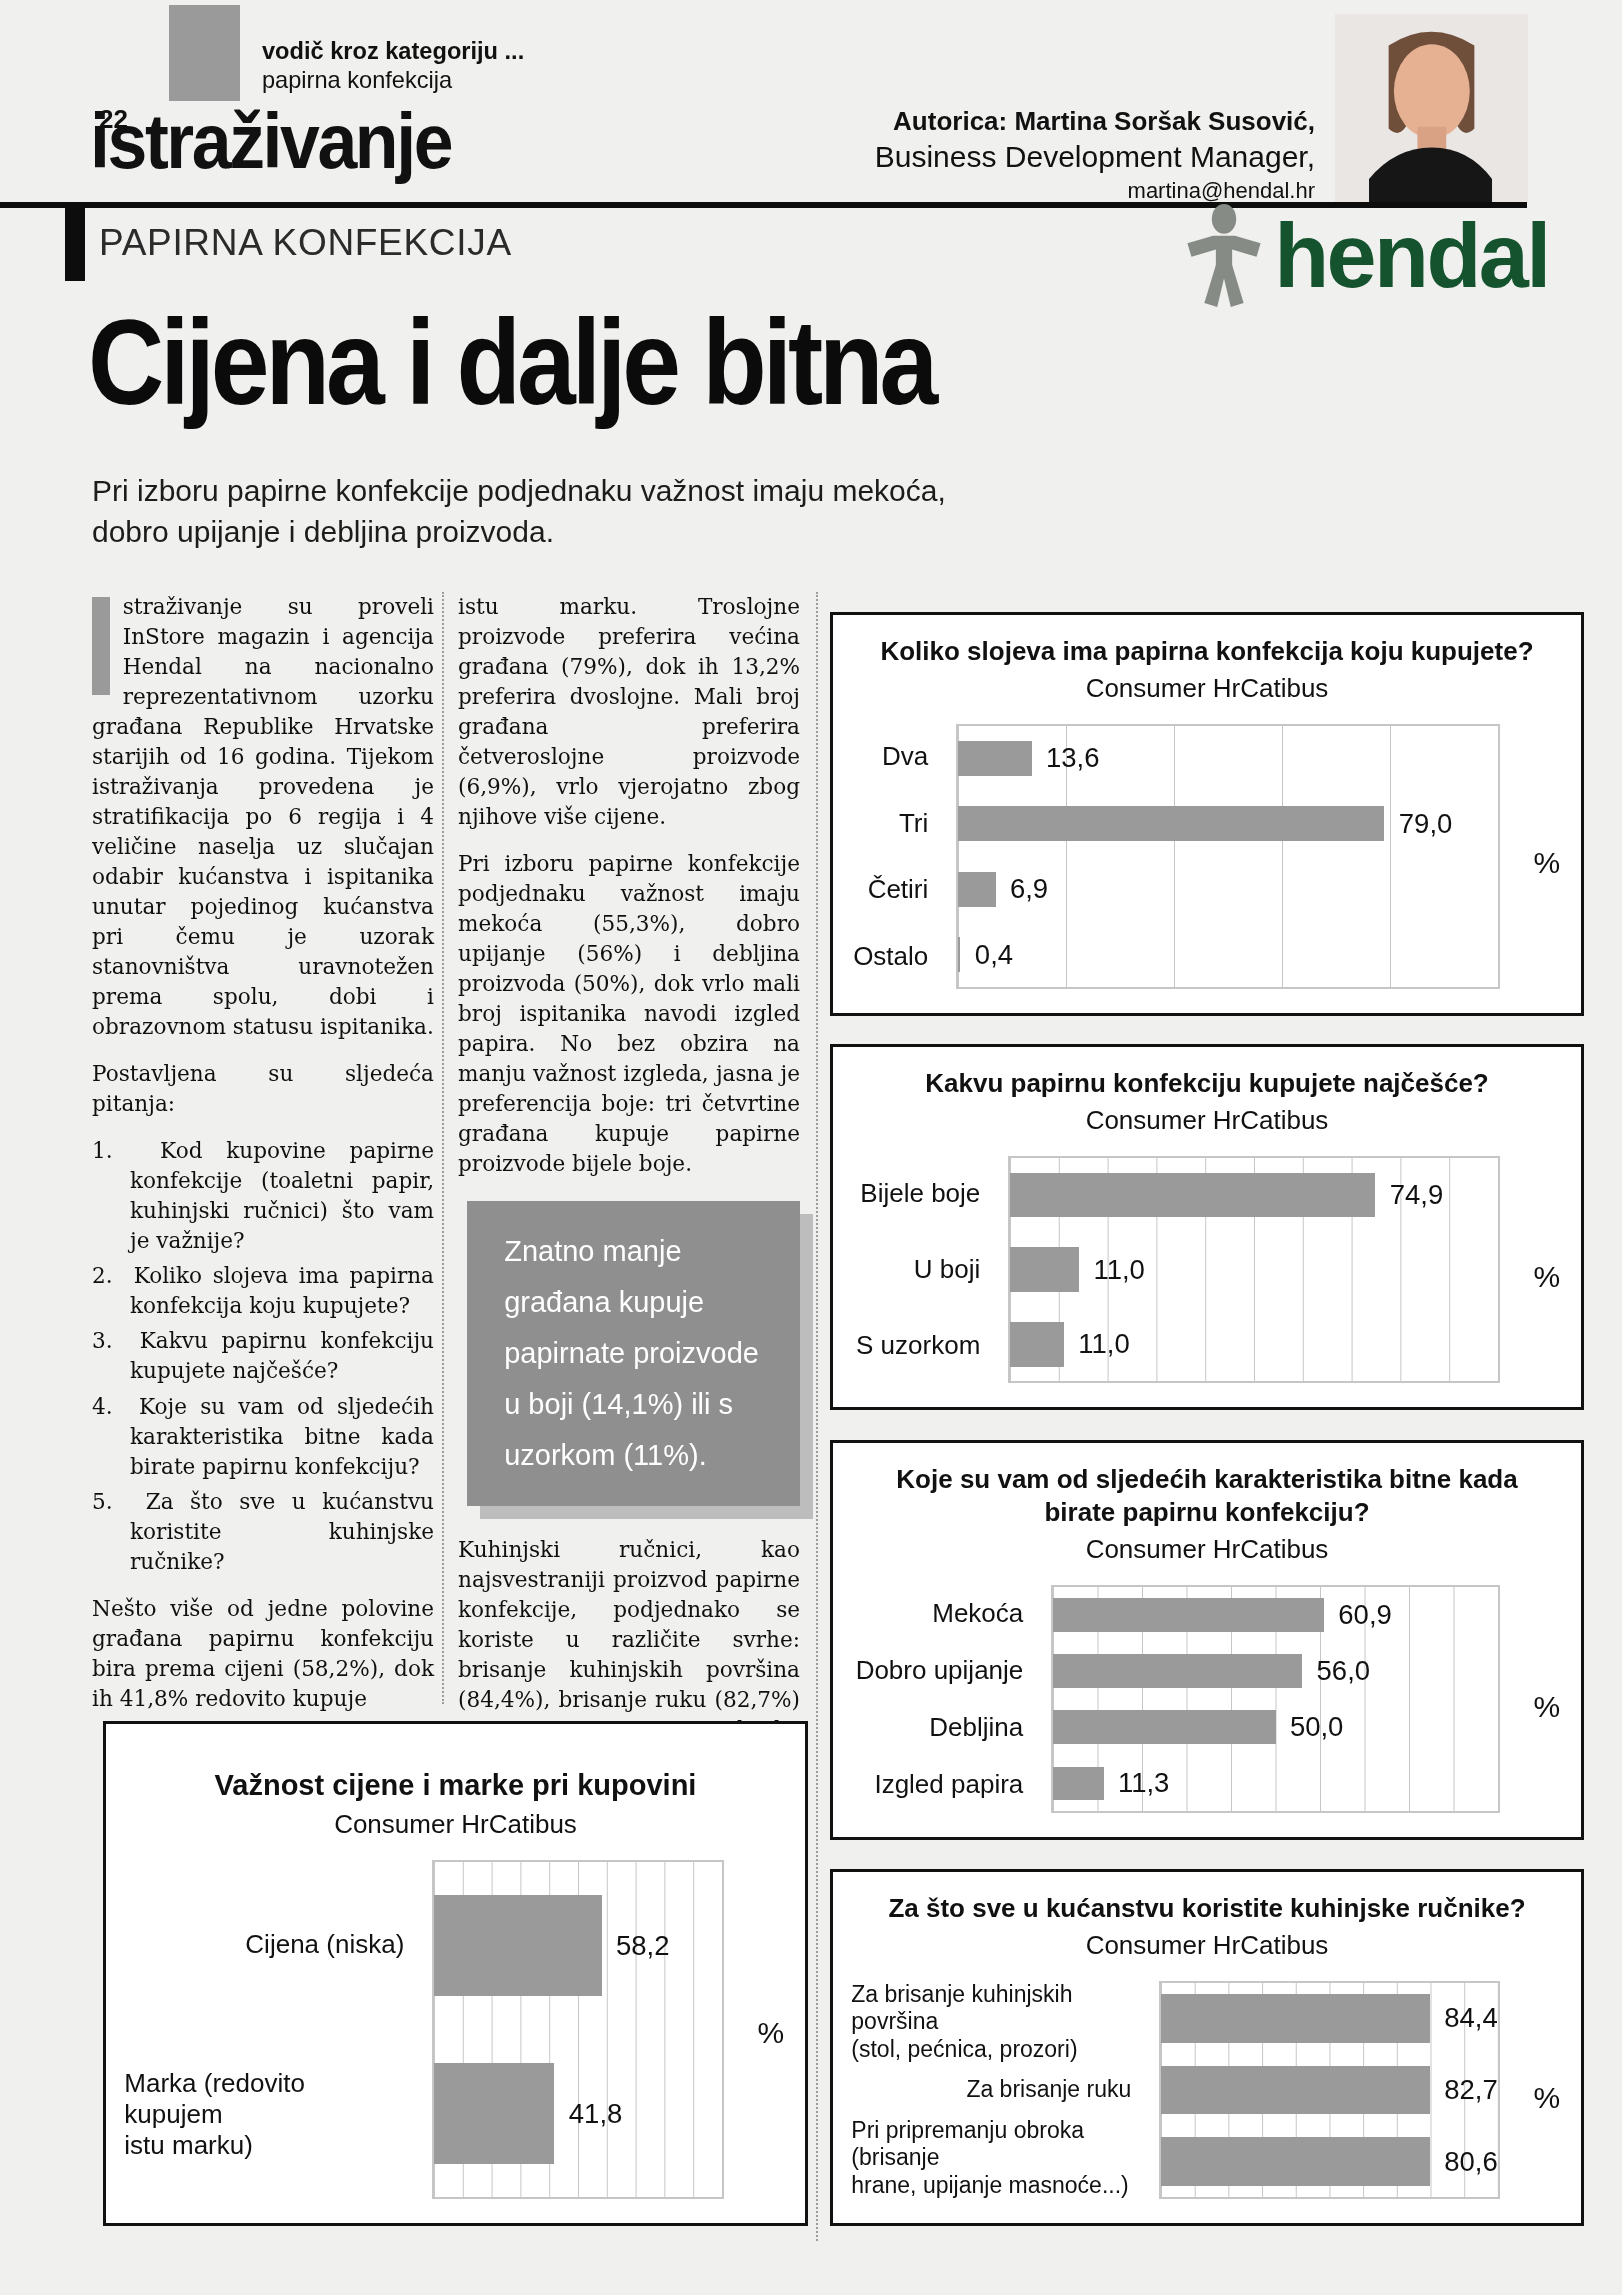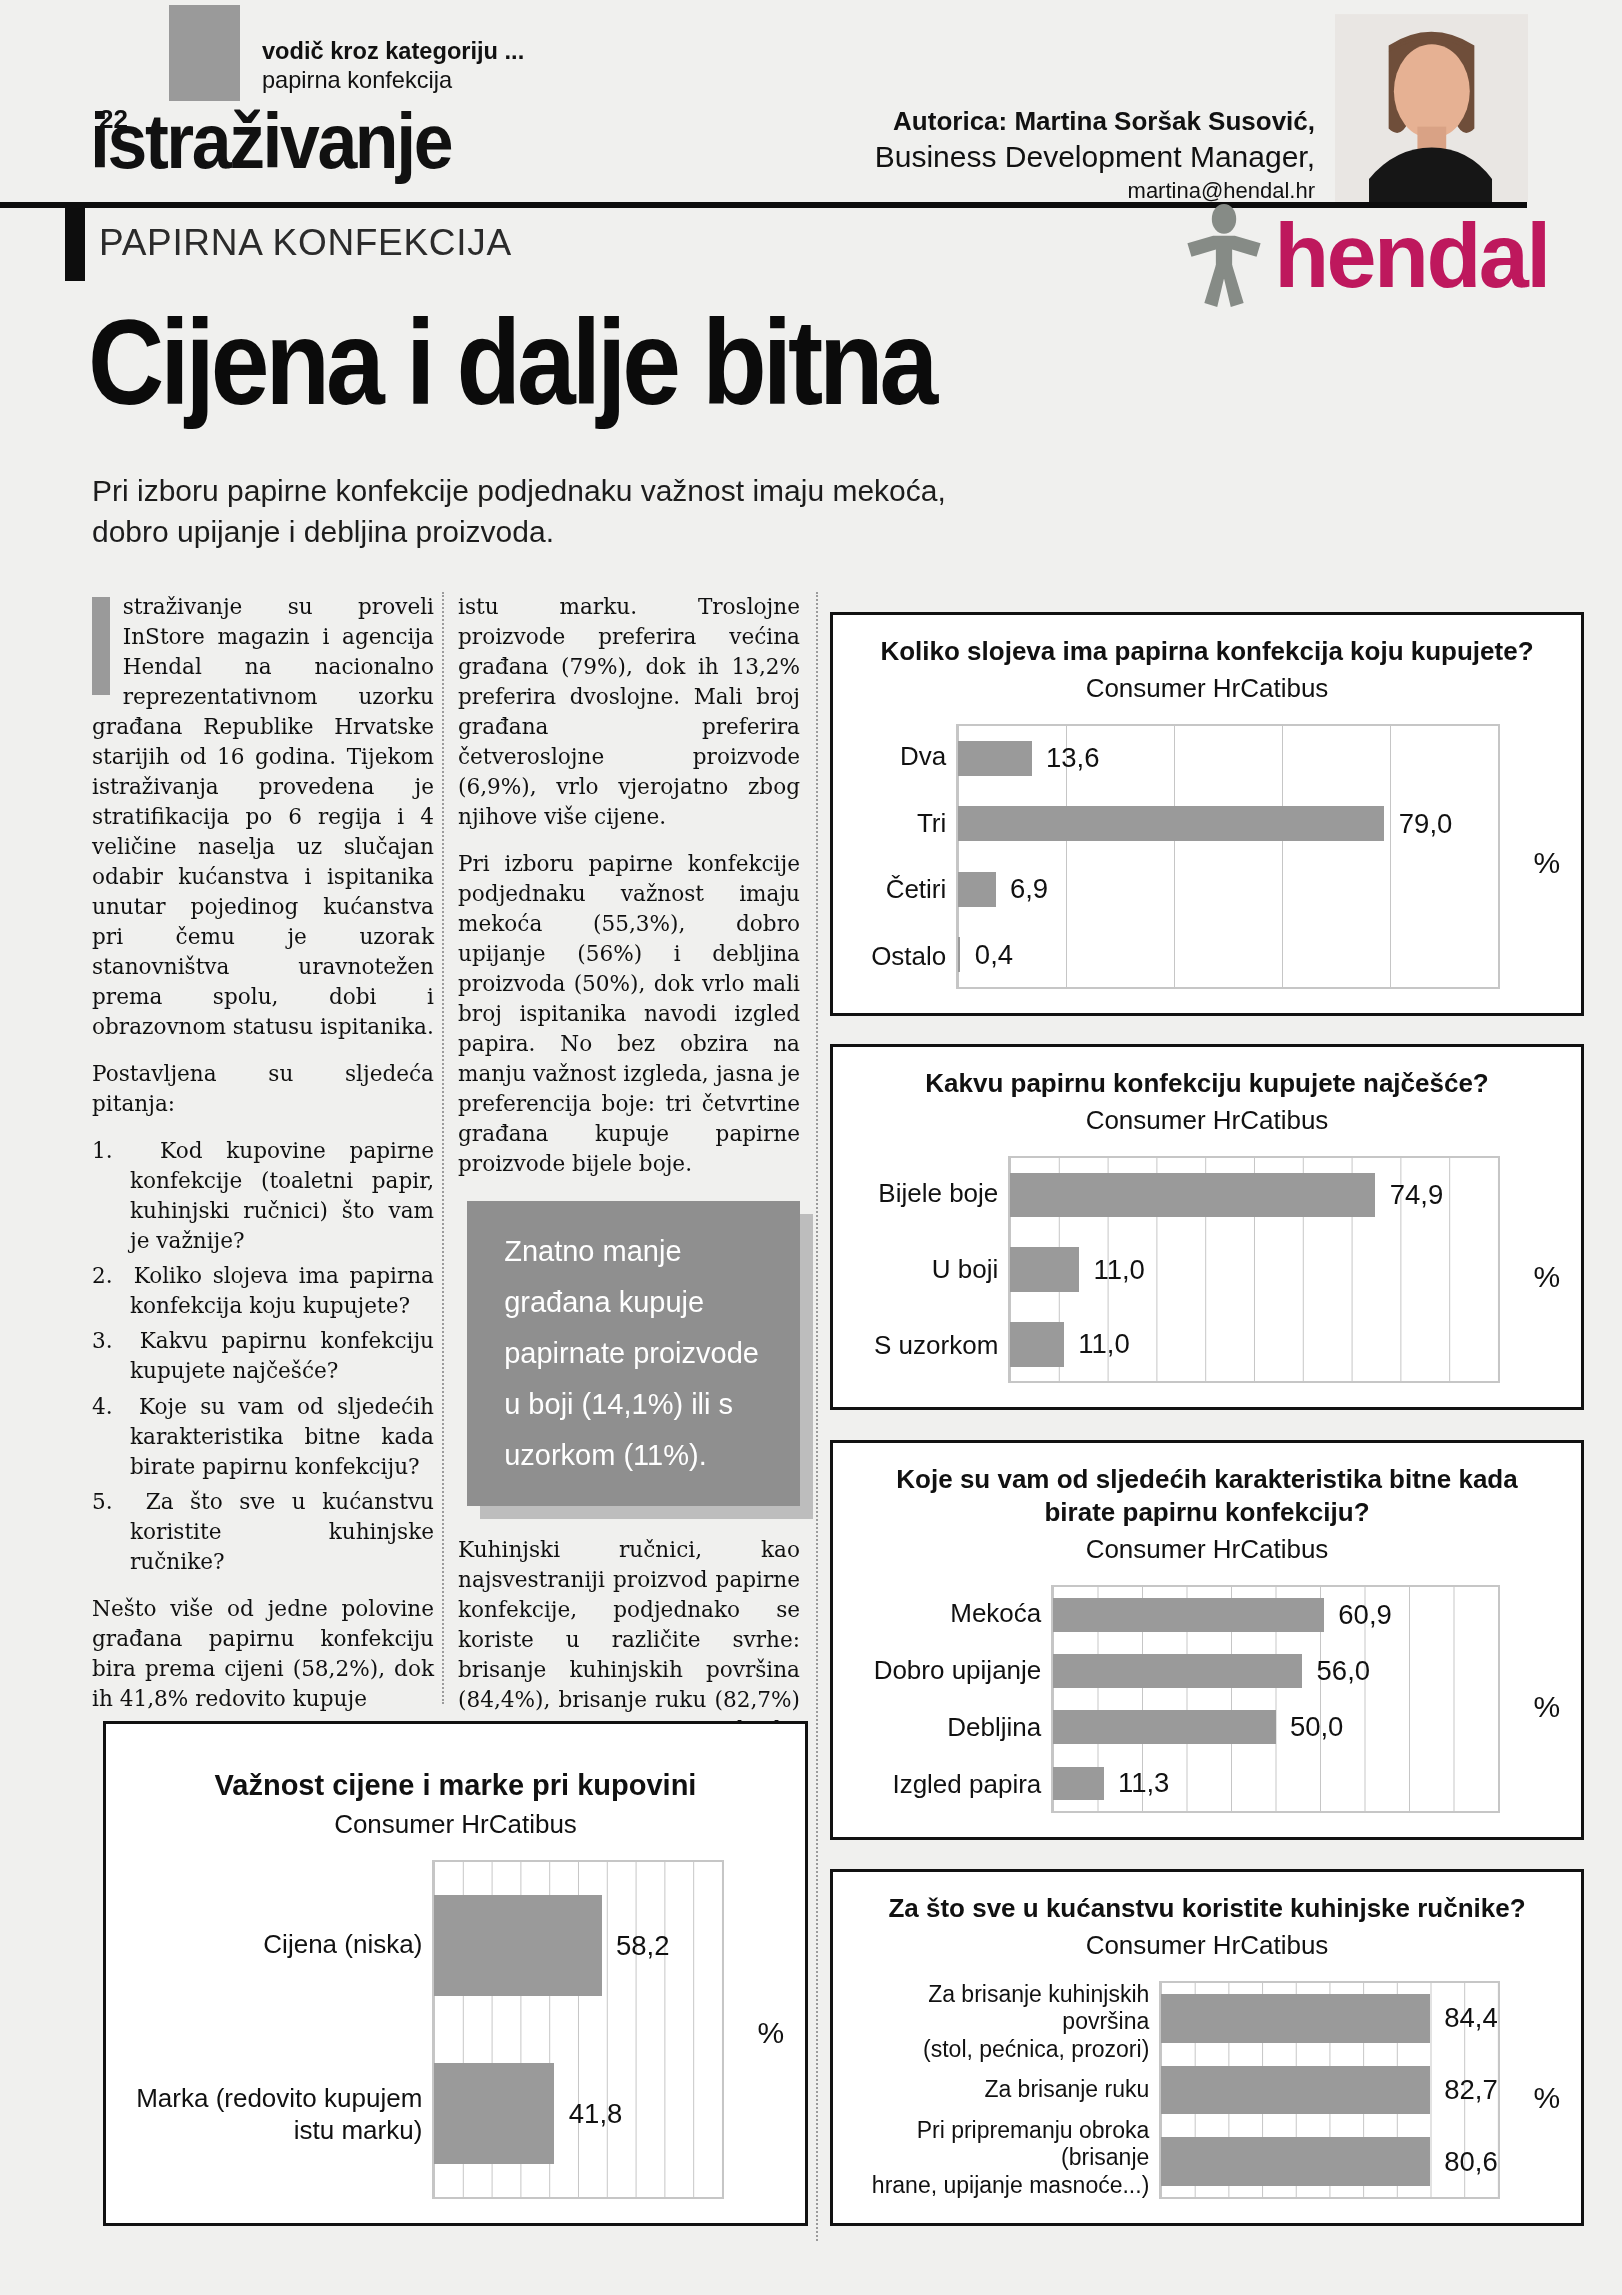--- a/index.html
+++ b/index.html
@@ -15,21 +15,21 @@
   .author{position:absolute;right:308px;top:105px;text-align:right;line-height:1.28;}
   .author .l1{font-size:26px;font-weight:bold;}
   .author .l2{font-size:30px;}
   .author .l3{font-size:22px;}
   .photo{position:absolute;left:1335px;top:14.4px;width:193px;height:188px;}
   .toprule{position:absolute;left:0;top:202px;width:1527px;height:5.9px;background:#0d0d0d;}
   
   .cat-bar{position:absolute;left:65px;top:208px;width:19.6px;height:73px;background:#0d0d0d;}
   .cat-label{position:absolute;left:99px;top:222px;font-size:37px;letter-spacing:0.7px;color:#2b2b2b;}
   .logo{position:absolute;left:1183px;top:204px;display:flex;align-items:center;}
-  .logo-text{font-size:90px;font-weight:bold;color:#be185d;letter-spacing:-2.6px;line-height:1;}
+  .logo-text{font-size:90px;font-weight:bold;color:#14532d;letter-spacing:-2.6px;line-height:1;}
   
   .title{position:absolute;left:88px;top:293px;font-size:120px;font-weight:bold;letter-spacing:-4.6px;
         transform:scaleX(.88);transform-origin:left top;white-space:nowrap;color:#0b0b0b;}
   .subtitle{position:absolute;left:92px;top:470px;font-size:30px;line-height:41px;color:#1c1c1c;}
   
   .col{position:absolute;top:592px;width:342px;font-family:"DejaVu Serif","Liberation Serif",serif;
        font-size:21.6px;line-height:30px;text-align:justify;color:#101010;}
   .col1{left:92px;}
   .col2{left:458px;}
   .col p{margin:0 0 17px 0;}
@@ -51,22 +51,22 @@
   .cb0{left:830px;top:612px;width:754px;height:404px;}
   .cb1{left:830px;top:1044px;width:754px;height:366px;}
   .cb2{left:830px;top:1440px;width:754px;height:400px;}
   .cb3{left:830px;top:1869px;width:754px;height:357px;}
   .cb4{left:103px;top:1721px;width:705px;height:505px;}
   .chart-title{font-weight:bold;font-size:26px;text-align:center;margin:19.6px 29px 0 29px;line-height:1.28;}
   .cb4 .chart-title{font-size:29px;margin-top:43px;}
   .chart-sub{font-size:26px;text-align:center;margin-top:5.2px;}
   .chart-body{flex:1;display:flex;margin:19.6px 18.3px 23.6px 18.3px;position:relative;padding-right:63px;}
   .labels{display:flex;flex-direction:column;}
-  .label{flex:1;display:flex;align-items:center;justify-content:flex-end;text-align:right;
-        padding-right:10px;font-size:26px;line-height:1.2;white-space:pre-line;}
+  .label{flex:1;display:flex;align-items:center;justify-content:flex-end;
+        padding-right:28px;font-size:26px;line-height:1.2;white-space:pre-line;}
   .cb3 .label{font-size:23px;}
   .cb0 .labels{width:105px;} .cb1 .labels{width:157px;} .cb2 .labels{width:200px;}
   .cb3 .labels{width:308px;} .cb4 .labels{width:308px;}
   .plot{flex:1;position:relative;border:2px solid #c6c6c6;background:#fff;
         display:flex;flex-direction:column;
         background-image:linear-gradient(to right,#c6c6c6 1.3px,transparent 1.3px);}
   .crow{flex:1;display:flex;align-items:center;}
   .cbar{background:#9a9a9a;height:60%;}
   .cb0 .cbar{height:54%;} .cb3 .cbar{height:68%;} .cb4 .cbar{height:60%;}
   .cval{font-size:27.5px;margin-left:14.4px;white-space:nowrap;}

